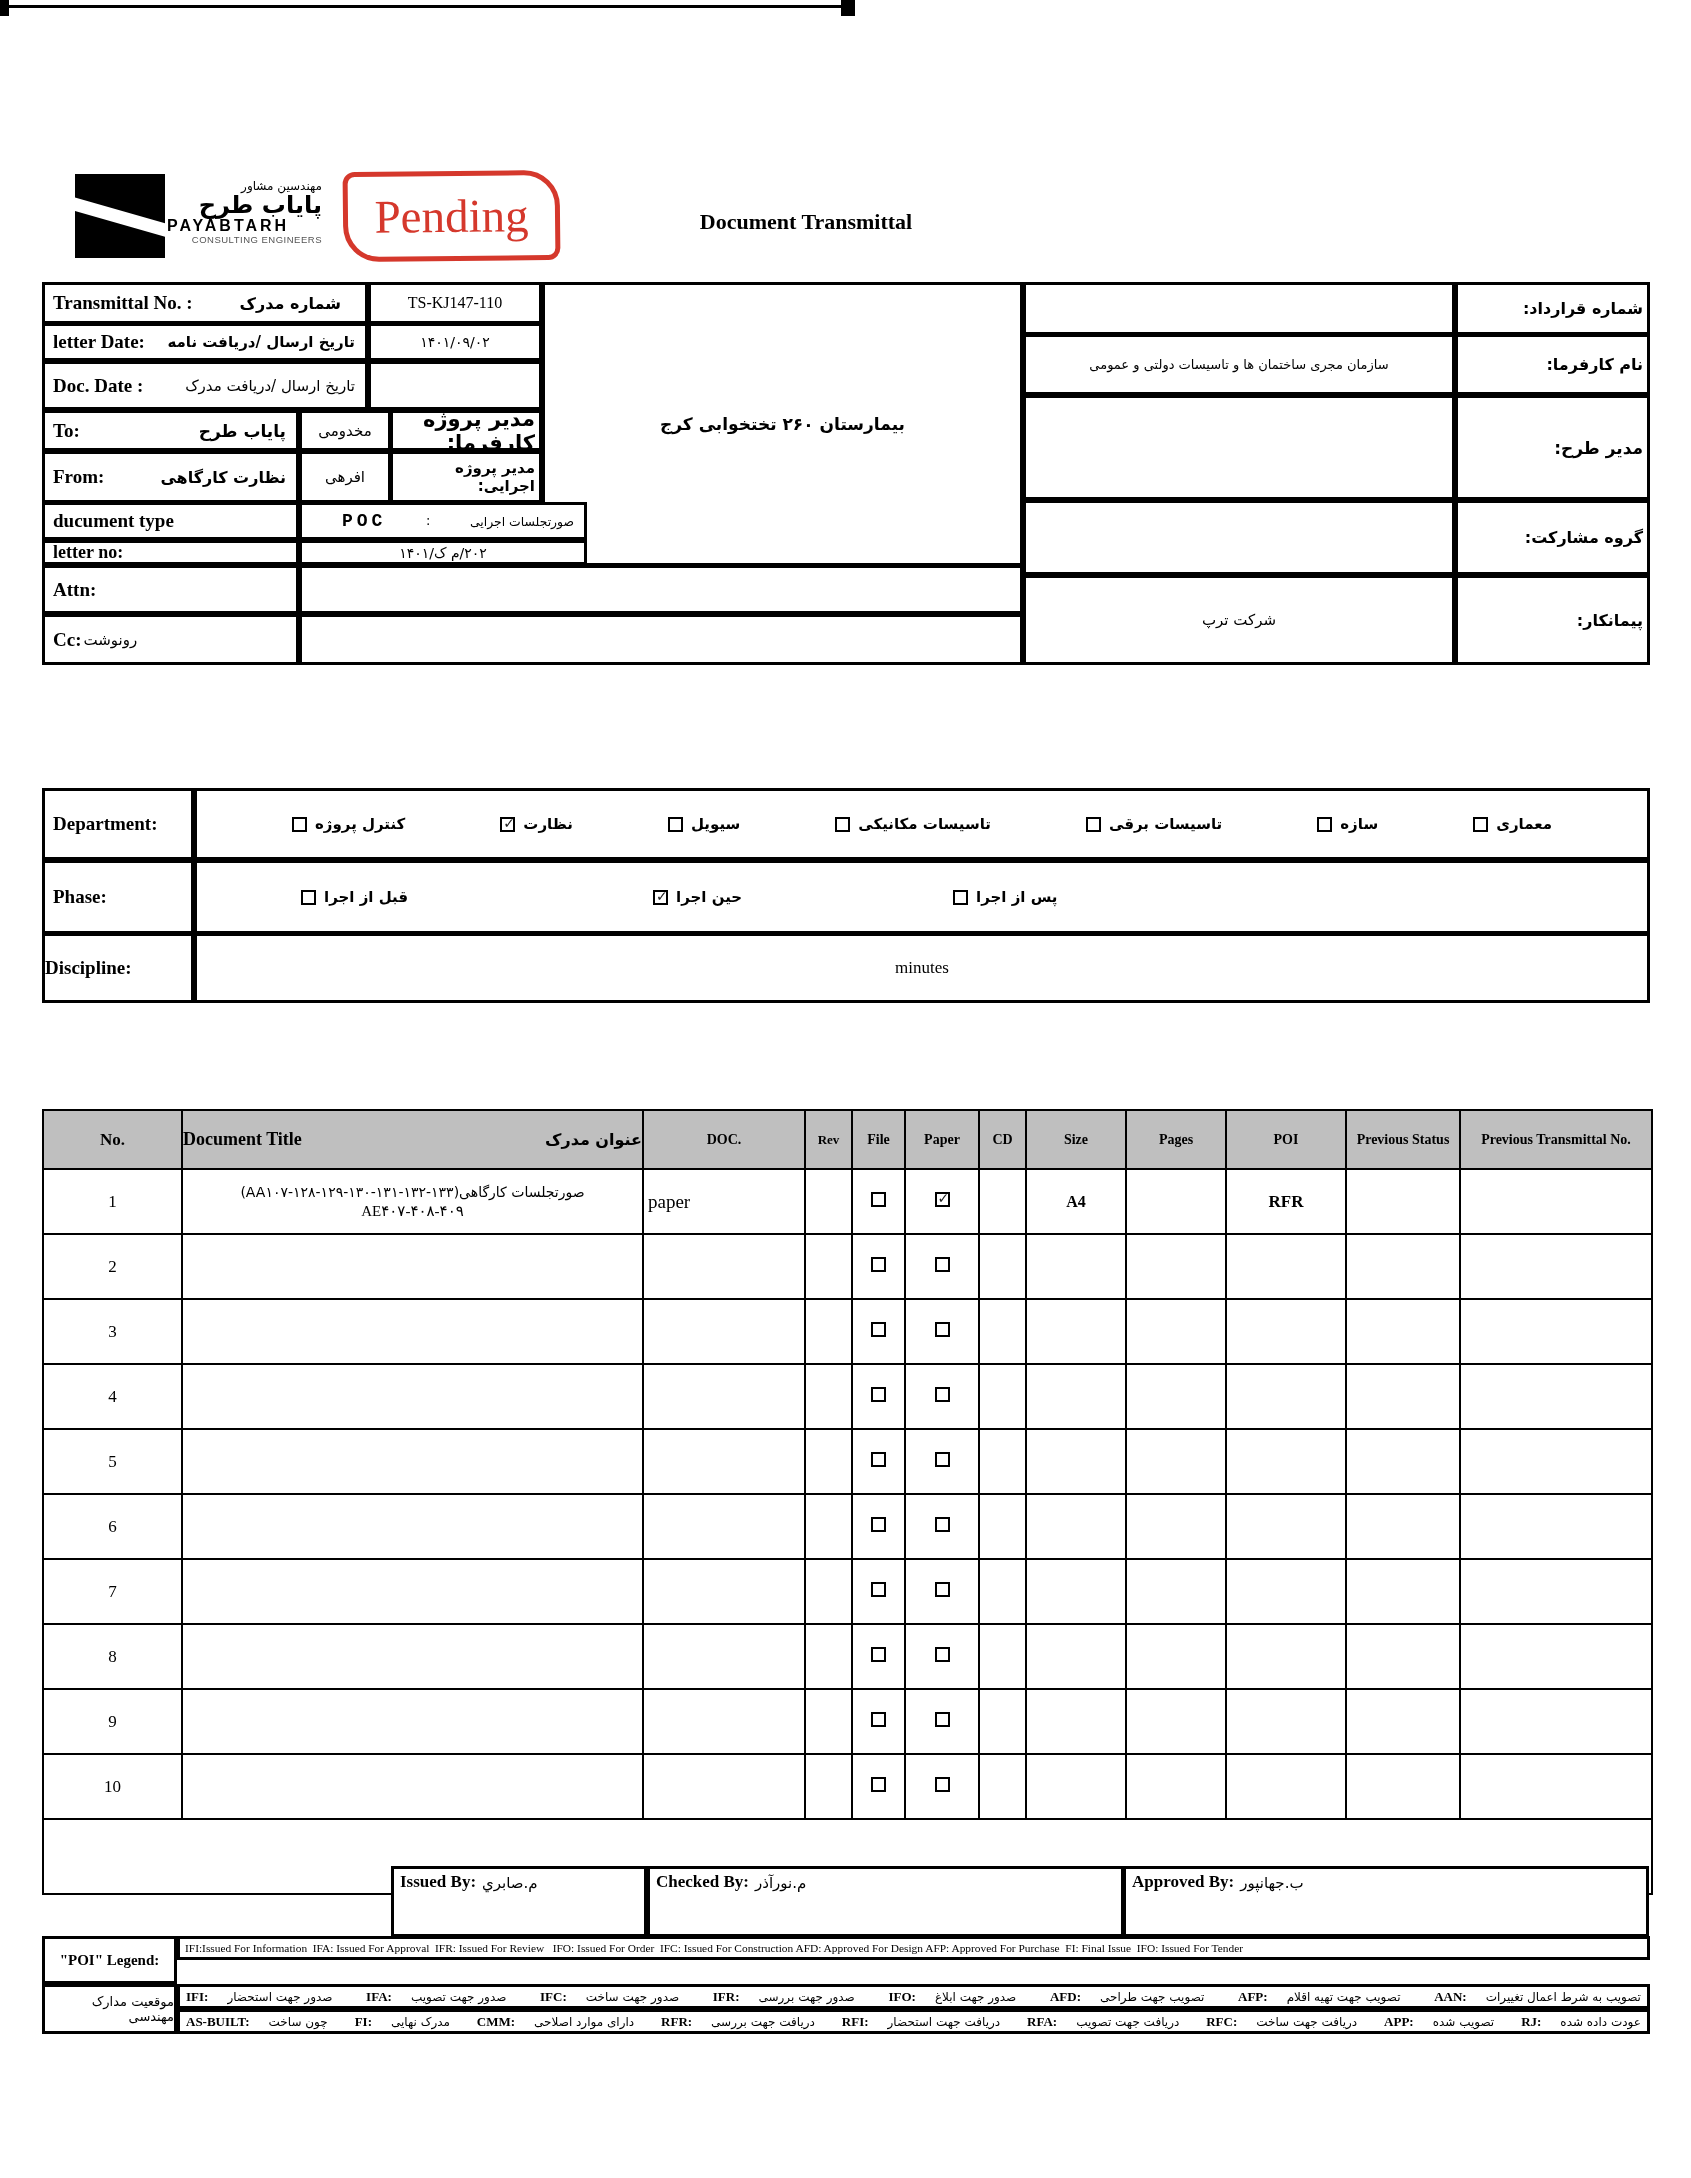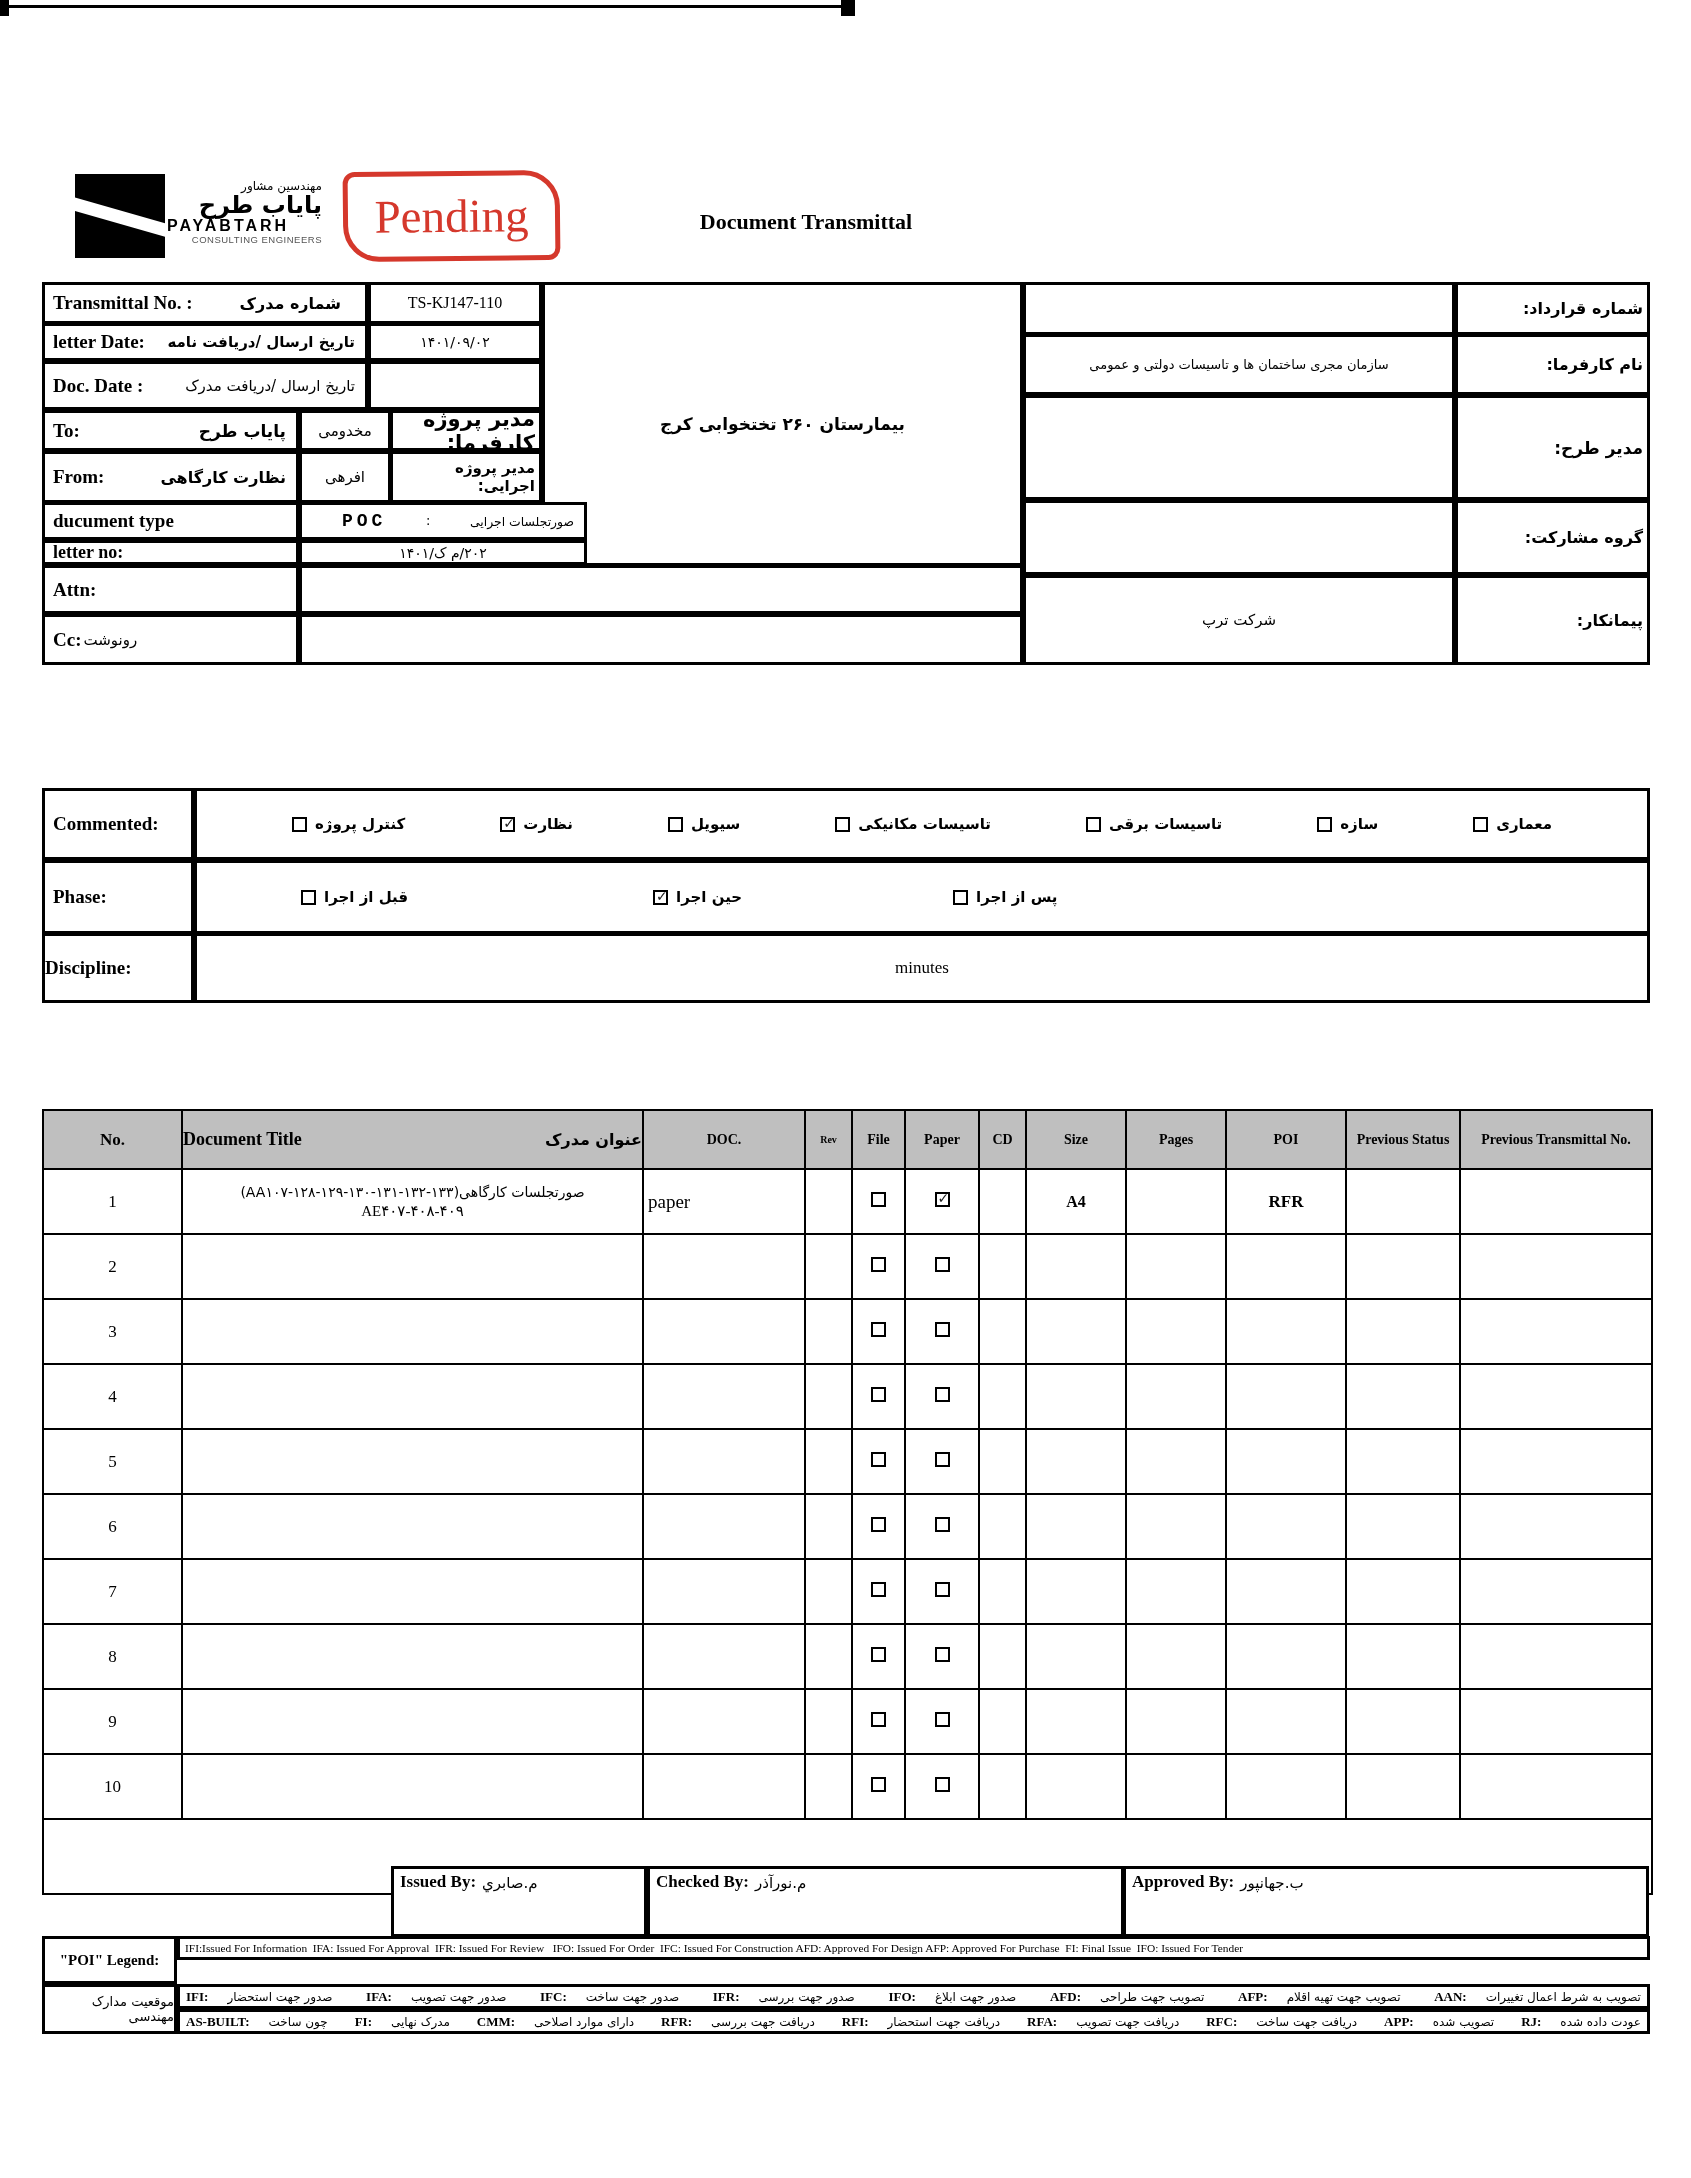--- a/index.html
+++ b/index.html
@@ -194,21 +194,21 @@
   </div>
 
   <div class="cell center" style="left:1023px;top:575px;width:432px;height:90px;">
     <span class="fa" style="font-size:15px;">شرکت ترپ</span>
   </div>
   <div class="cell" style="left:1455px;top:575px;width:195px;height:90px;justify-content:flex-end;padding-right:4px;">
     <span class="fab" style="font-size:16px;">پیمانکار:</span>
   </div>
 
   <div class="cell" style="left:42px;top:788px;width:152px;height:72px;padding-left:8px;">
-    <span class="enlbl">Commented:</span>
+    <span class="enlbl">Department:</span>
   </div>
   <div class="cell deptRow" style="left:194px;top:788px;width:1456px;height:72px;">
     <span class="chkItem">
         <span class="lbl">معماری</span>
         <span class="cbx"></span>
       </span>
     <span class="chkItem">
         <span class="lbl">سازه</span>
         <span class="cbx"></span>
       </span>
@@ -277,21 +277,21 @@
     <tbody>
         <tr>
       <th style="font-size:17px;">No.</th>
       <th class="titleHead">
         <div class="titleHeadIn">
           <span class="t1">Document Title</span>
           <span class="t2 fab">عنوان مدرک</span>
         </div>
       </th>
       <th>DOC.</th>
-      <th style="font-size:10px;text-align:center;">Rev</th>
+      <th style="font-size:13px;text-align:center;">Rev</th>
       <th>File</th>
       <th>Paper</th>
       <th>CD</th>
       <th>Size</th>
       <th>Pages</th>
       <th>POI</th>
       <th>Previous Status</th>
       <th>Previous Transmittal No.</th>
     </tr>
 

